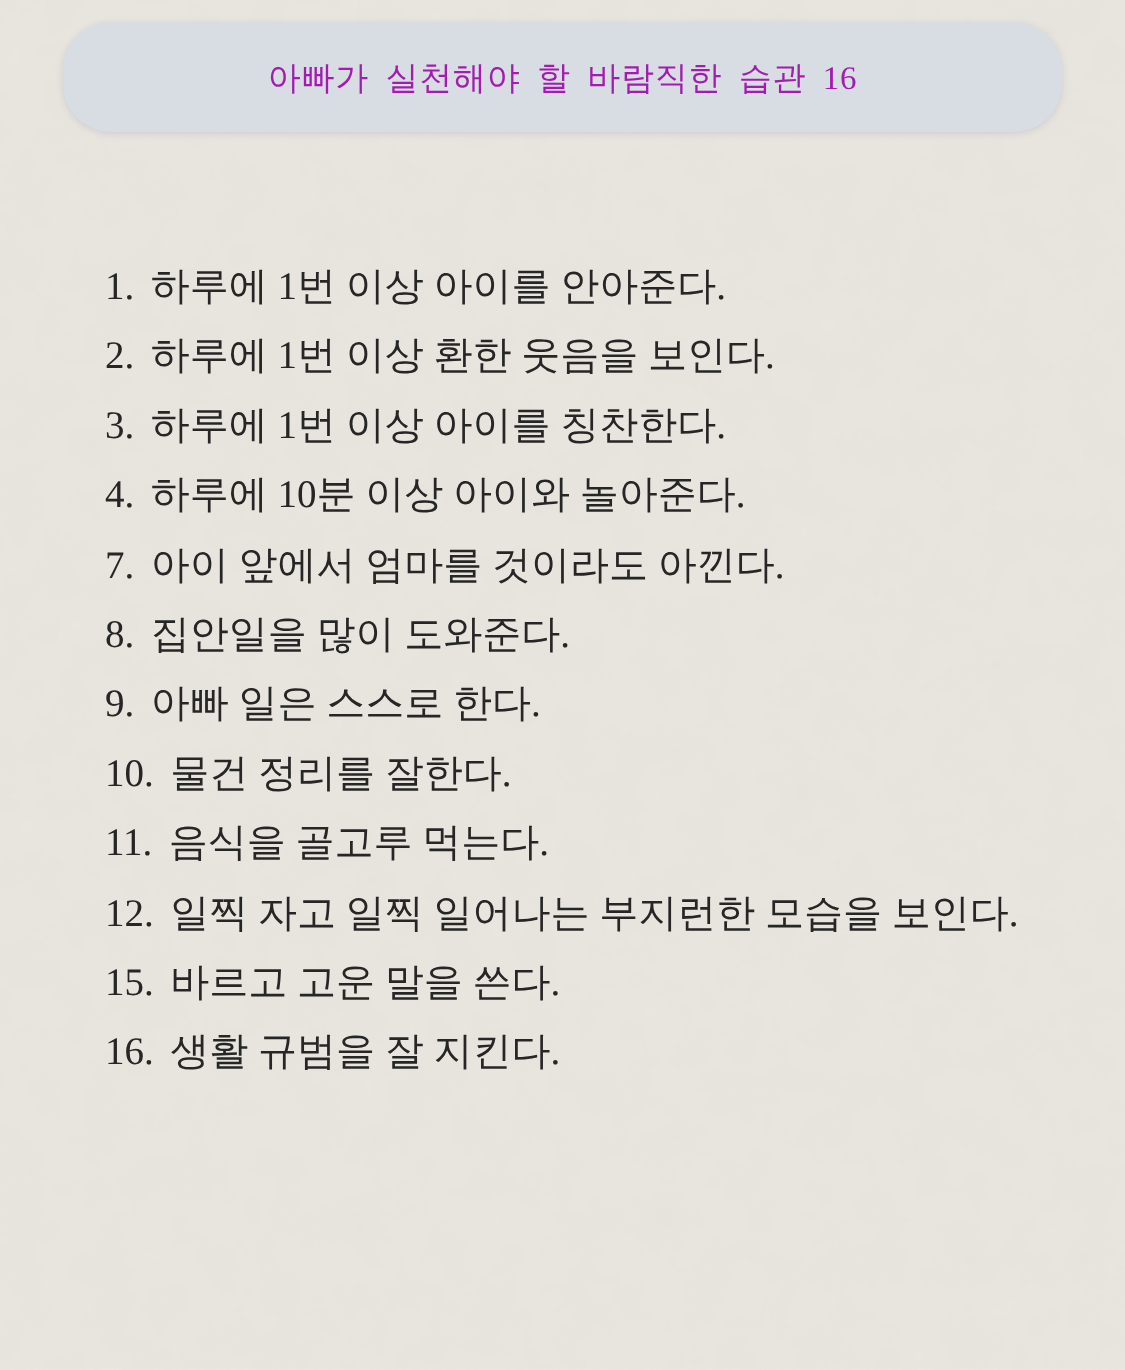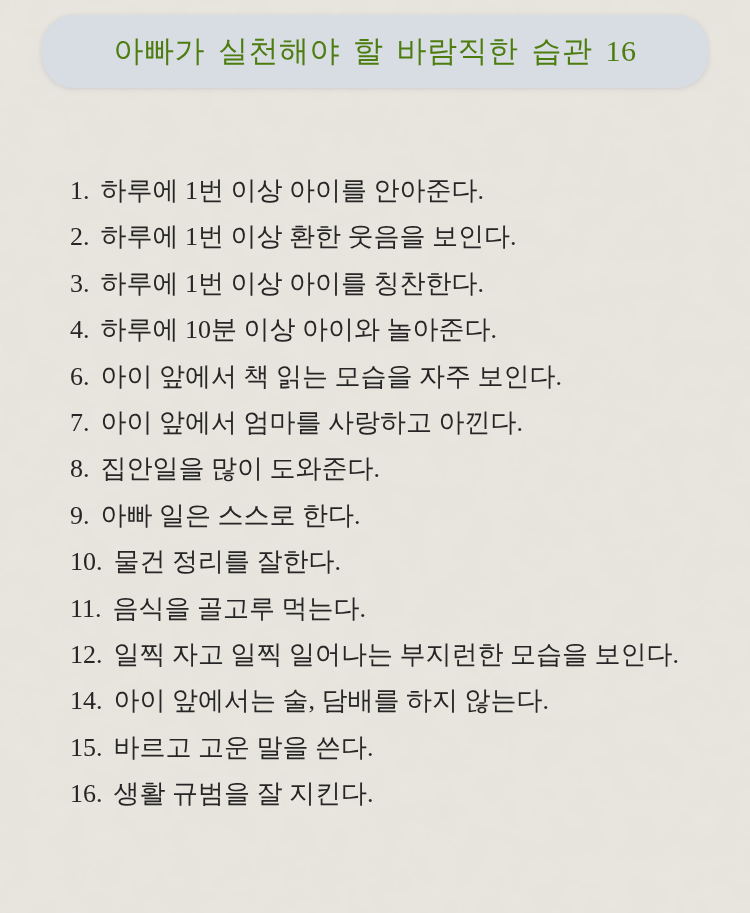--- a/index.html
+++ b/index.html
@@ -31,24 +31,24 @@
     height: 73px;
     background: #d8dce3;
     border-radius: 32px;
     box-shadow: 0 1px 5px rgba(90,100,120,0.18);
     display: flex;
     align-items: center;
     justify-content: center;
     z-index: 2;
   }
   .title-text {
-    font-size: 30px;
+    font-size: 22px;
     letter-spacing: 0.5px;
     word-spacing: 5px;
-    color: #4d7c0f;
+    color: #a21caf;
     white-space: nowrap;
   }
   .habit-list {
     position: absolute;
     left: 70px;
     top: 168px;
     right: 20px;
     margin: 0;
     padding: 0;
     list-style: none;
@@ -93,42 +93,36 @@
     <li class="habit-item">
     <span class="habit-number">2.</span><span class="habit-text">하루에 1번 이상 환한 웃음을 보인다.</span>
   </li>
     <li class="habit-item">
     <span class="habit-number">3.</span><span class="habit-text">하루에 1번 이상 아이를 칭찬한다.</span>
   </li>
     <li class="habit-item">
     <span class="habit-number">4.</span><span class="habit-text">하루에 10분 이상 아이와 놀아준다.</span>
   </li>
     <li class="habit-item">
-    <span class="habit-number">6.</span><span class="habit-text">아이 앞에서 책 읽는 모습을 자주 보인다.</span>
-  </li>
-    <li class="habit-item">
-    <span class="habit-number">7.</span><span class="habit-text">아이 앞에서 엄마를 사랑하고 아낀다.</span>
+    <span class="habit-number">7.</span><span class="habit-text">아이 앞에서 엄마를 것이라도 아낀다.</span>
   </li>
     <li class="habit-item">
     <span class="habit-number">8.</span><span class="habit-text">집안일을 많이 도와준다.</span>
   </li>
     <li class="habit-item">
     <span class="habit-number">9.</span><span class="habit-text">아빠 일은 스스로 한다.</span>
   </li>
     <li class="habit-item">
     <span class="habit-number">10.</span><span class="habit-text">물건 정리를 잘한다.</span>
   </li>
     <li class="habit-item">
     <span class="habit-number">11.</span><span class="habit-text">음식을 골고루 먹는다.</span>
   </li>
     <li class="habit-item">
     <span class="habit-number">12.</span><span class="habit-text">일찍 자고 일찍 일어나는 부지런한 모습을 보인다.</span>
   </li>
     <li class="habit-item">
-    <span class="habit-number">14.</span><span class="habit-text">아이 앞에서는 술, 담배를 하지 않는다.</span>
-  </li>
-    <li class="habit-item">
     <span class="habit-number">15.</span><span class="habit-text">바르고 고운 말을 쓴다.</span>
   </li>
     <li class="habit-item">
     <span class="habit-number">16.</span><span class="habit-text">생활 규범을 잘 지킨다.</span>
   </li>
   </ol>
 
 </body></html>

